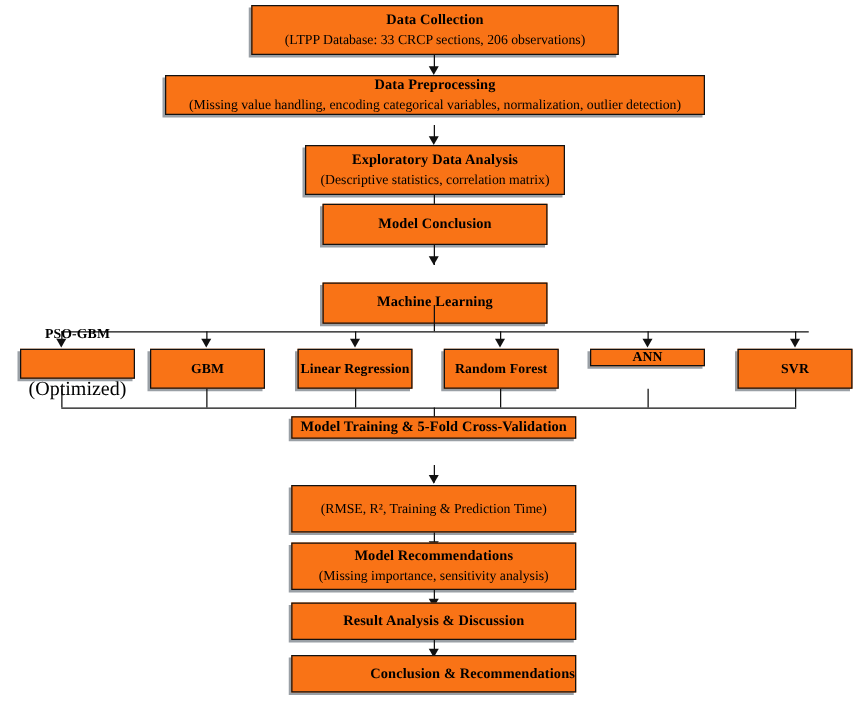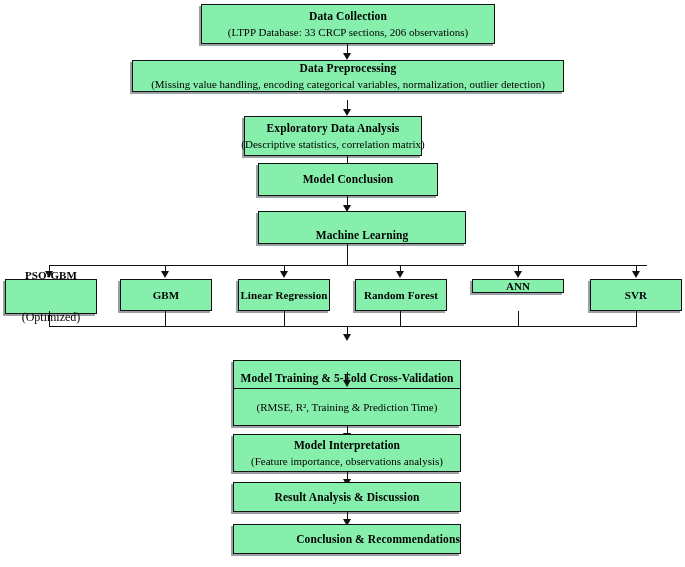--- a/index.html
+++ b/index.html
@@ -15,21 +15,21 @@
     position: relative;
     width: 685px;
     height: 567px;
     background: #ffffff;
     overflow: hidden;
   }
   
   .node {
     position: absolute;
     box-sizing: border-box;
-    background: #86efac;
+    background: #f97316;
     border: 1.6px solid #111111;
     box-shadow: -2px 2px 0 0 #9aa0a6;
     display: flex;
     flex-direction: column;
     align-items: center;
     justify-content: center;
     text-align: center;
     line-height: 1.28;
   }
   .node .title {
@@ -38,21 +38,21 @@
     letter-spacing: 0.1px;
     white-space: nowrap;
   }
   .node .sub {
     font-weight: normal;
     font-size: 11px;
     white-space: nowrap;
     margin-top: 1px;
   }
   .node.small .title { font-size: 11px; }
-  .node.small .sub   { font-size: 12px; margin-top: 28px; }
+  .node.small .sub   { font-size: 16px; margin-top: 28px; }
   .node.wide .title  { font-size: 11.5px; }
 
   
   .vline {
     position: absolute;
     width: 0;
     border-left: 1.6px solid #111111;
   }
   .hline {
     position: absolute;
@@ -82,36 +82,36 @@
   <div class="arrow" style="left:343px; top:53px;"></div>
 
   <div class="node" style="left:132px; top:60px; width:432px; height:32px;">
     <span class="title">Data Preprocessing</span>
     <span class="sub">(Missing value handling, encoding categorical variables, normalization, outlier detection)</span>
   </div>
 
   <div class="vline" style="left:347px; top:100px; height:11px;"></div>
   <div class="arrow" style="left:343px; top:109px;"></div>
 
-  <div class="node" style="left:244px; top:116px; width:178px; height:40px;">
+  <div class="node" style="left:244px; top:116px; width:208px; height:40px;">
     <span class="title">Exploratory Data Analysis</span>
     <span class="sub">(Descriptive statistics, correlation matrix)</span>
   </div>
 
   <div class="vline" style="left:347px; top:156px; height:12px;"></div>
   <div class="arrow" style="left:343px; top:165px;"></div>
 
   <div class="node" style="left:258px; top:163px; width:180px; height:33px;">
     <span class="title">Model Conclusion</span>
   </div>
 
   <div class="vline" style="left:347px; top:196px; height:16px;"></div>
   <div class="arrow" style="left:343px; top:205px;"></div>
 
-  <div class="node" style="left:258px; top:211px; width:208px; height:33px;justify-content:flex-end;">
+  <div class="node" style="left:258px; top:226px; width:180px; height:33px;">
     <span class="title">Machine Learning</span>
   </div>
 
   <div class="vline" style="left:347px; top:244px; height:21px;"></div>
   <div class="hline" style="left:49px; top:265px; width:598px;"></div>
 
   <div class="vline" style="left:49px; top:265px; height:9px;"></div>
   <div class="arrow" style="left:45px; top:271px;"></div>
 
   <div class="vline" style="left:165px; top:265px; height:9px;"></div>
@@ -122,21 +122,21 @@
 
   <div class="vline" style="left:400px; top:265px; height:9px;"></div>
   <div class="arrow" style="left:396px; top:271px;"></div>
 
   <div class="vline" style="left:518px; top:265px; height:9px;"></div>
   <div class="arrow" style="left:514px; top:271px;"></div>
 
   <div class="vline" style="left:636px; top:265px; height:9px;"></div>
   <div class="arrow" style="left:632px; top:271px;"></div>
 
-  <div class="node small" style="left:5px; top:279px; width:92px; height:35px;">
+  <div class="node small" style="left:16px; top:279px; width:92px; height:24px;">
     <span class="title">PSO-GBM</span>
     <span class="sub">(Optimized)</span>
   </div>
 
   <div class="node small" style="left:120px; top:279px; width:92px; height:32px;">
     <span class="title">GBM</span>
   </div>
 
   <div class="node small" style="left:238px; top:279px; width:92px; height:32px;">
     <span class="title">Linear Regression</span>
@@ -159,37 +159,37 @@
   <div class="vline" style="left:284px; top:311px; height:15px;"></div>
   <div class="vline" style="left:400px; top:311px; height:15px;"></div>
   <div class="vline" style="left:518px; top:311px; height:15px;"></div>
   <div class="vline" style="left:636px; top:311px; height:15px;"></div>
 
   <div class="hline" style="left:49px; top:326px; width:588px;"></div>
 
   <div class="vline" style="left:347px; top:326px; height:12px;"></div>
   <div class="arrow" style="left:343px; top:334px;"></div>
 
-  <div class="node wide" style="left:233px; top:360px; width:228px; height:36px;">
+  <div class="node wide" style="left:233px; top:333px; width:228px; height:18px;">
     <span class="title">Model Training &amp; 5-Fold Cross-Validation</span>
   </div>
 
   <div class="vline" style="left:347px; top:372px; height:14px;"></div>
   <div class="arrow" style="left:343px; top:380px;"></div>
 
   <div class="node wide" style="left:233px; top:388px; width:228px; height:38px;">
     <span class="sub">(RMSE, R², Training &amp; Prediction Time)</span>
   </div>
 
   <div class="vline" style="left:347px; top:426px; height:11px;"></div>
   <div class="arrow" style="left:343px; top:433px;"></div>
 
   <div class="node wide" style="left:233px; top:434px; width:228px; height:38px;">
-    <span class="title">Model Interpretation</span>
-    <span class="sub">(Feature importance, observations analysis)</span>
+    <span class="title">Model Recommendations</span>
+    <span class="sub">(Missing importance, sensitivity analysis)</span>
   </div>
 
   <div class="vline" style="left:347px; top:472px; height:11px;"></div>
   <div class="arrow" style="left:343px; top:479px;"></div>
 
   <div class="node wide" style="left:233px; top:482px; width:228px; height:30px;">
     <span class="title">Result Analysis &amp; Discussion</span>
   </div>
 
   <div class="vline" style="left:347px; top:512px; height:11px;"></div>

